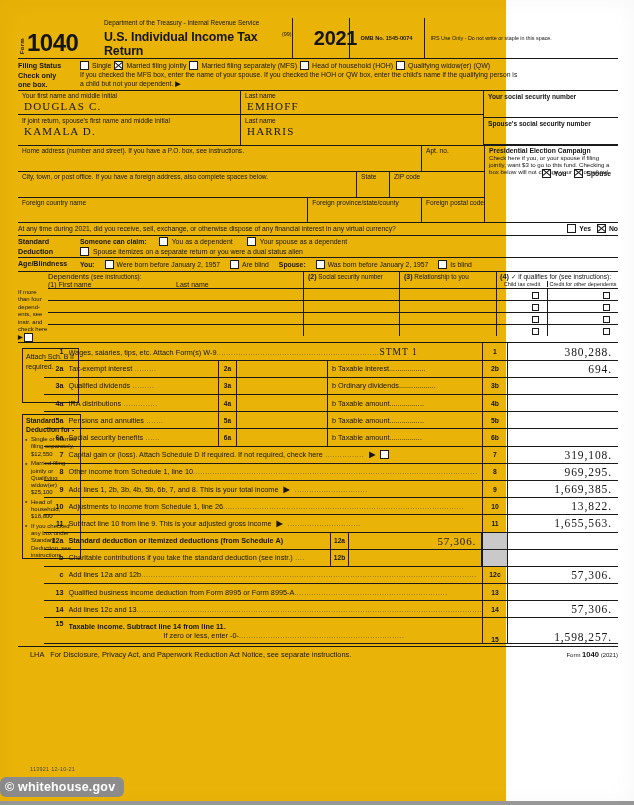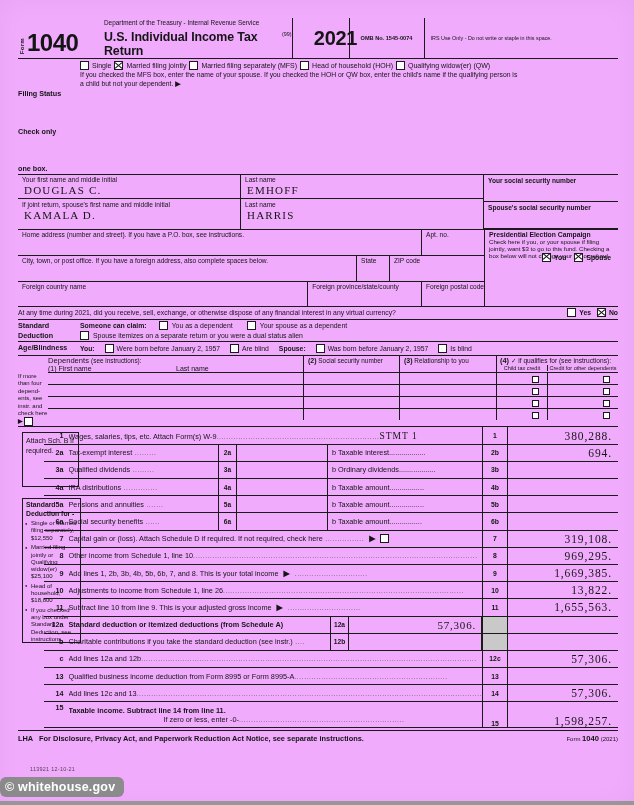--- a/index.html
+++ b/index.html
@@ -4,21 +4,21 @@
 <style>
   html,body{margin:0;padding:0;background:#fff;}
   body{
     width:634px;height:805px;
     font-family:"Liberation Sans", sans-serif;
     color:#151515;
     position:relative;
     overflow:hidden;
     -webkit-font-smoothing:antialiased;
   }
-  .page{position:absolute;left:0;top:0;width:634px;height:805px;background:#f0abfc;}
+  .page{position:absolute;left:0;top:0;width:506px;height:805px;background:#eab308;}
   .scan{position:absolute;left:18px;top:18px;width:600px;height:625px;}
 
   
   .b{font-weight:bold;}
   .row{display:flex;}
 
   
   .hdr{display:flex;align-items:stretch;height:40px;}
   .f1040{width:82px;display:flex;align-items:flex-end;padding-bottom:3px;}
   .formword{font-size:6.2px;writing-mode:vertical-rl;transform:rotate(180deg);
@@ -35,21 +35,21 @@
   .ombbox{width:74px;border-right:1.3px solid #1a1a1a;display:flex;align-items:center;
           justify-content:center;font-size:5.6px;font-weight:bold;}
   .irsonly{flex:1;display:flex;align-items:center;padding-left:6px;}
   .irsonly span{font-size:5.4px;}
 
   .hrule{border-top:1.3px solid #1a1a1a;}
 
   
   .fs{display:flex;padding-top:2px;}
   .fsleft{width:62px;}
-  .fsleft div{font-size:7.2px;font-weight:bold;line-height:9.5px;margin-top:28px;}
+  .fsleft div{font-size:7.2px;font-weight:bold;line-height:9.5px;}
   .fsright{flex:1;}
   .fsline1{display:flex;align-items:center;gap:3px;font-size:7px;flex-wrap:nowrap;}
   .fsline2{font-size:6.8px;line-height:9px;}
   .cb{width:7px;height:7px;border:1px solid #1a1a1a;display:inline-block;
       position:relative;flex:0 0 auto;background:#fff;}
   .cb.x::before,.cb.x::after{content:"";position:absolute;left:-1px;top:2.6px;
       width:9px;height:1.1px;background:#111;}
   .cb.x::before{transform:rotate(40deg);}
   .cb.x::after{transform:rotate(-40deg);}
   .arrow{font-size:7px;}
@@ -162,21 +162,21 @@
   .sdbox{position:absolute;left:4px;top:71px;width:52px;height:141px;
          border:1.1px solid #1a1a1a;font-size:6px;line-height:7.2px;padding:2px 2px 0 3px;}
   .sdbox .h{font-size:6.8px;font-weight:bold;line-height:8.4px;}
   .sdbox ul{margin:2px 0 0 0;padding:0;list-style:none;}
   .sdbox li{margin-bottom:2.5px;padding-left:5px;position:relative;}
   .sdbox li::before{content:"●";position:absolute;left:-1px;top:-.5px;font-size:4px;}
 
   
   .footer{display:flex;align-items:flex-end;border-top:1.4px solid #1a1a1a;
           padding-top:3px;margin-top:2px;}
-  .footer .l{flex:1;font-size:7.4px;font-weight:bold;}
+  .footer .l{flex:1;font-size:7.4px;font-weight:normal;margin-left:12px;}
   .footer .r{font-size:6px;}
   .footer .r b{font-size:7.6px;}
 
   .formcode{position:absolute;left:30px;top:766px;font-size:5.4px;color:#4a4a4a;letter-spacing:.3px;}
   .watermark{position:absolute;left:0;bottom:8px;background:#8c8c8c;color:#fff;
              font-size:12.5px;font-weight:bold;padding:3px 9px 3px 5px;letter-spacing:.2px;border-radius:6px;}
   .pagebar{position:absolute;left:0;bottom:0;width:634px;height:4px;background:#9a9a9a;}
   .scanedge{position:absolute;left:0;top:0;width:634px;height:805px;
             box-shadow:inset 0 0 26px rgba(0,0,0,.035);pointer-events:none;}
 </style>

